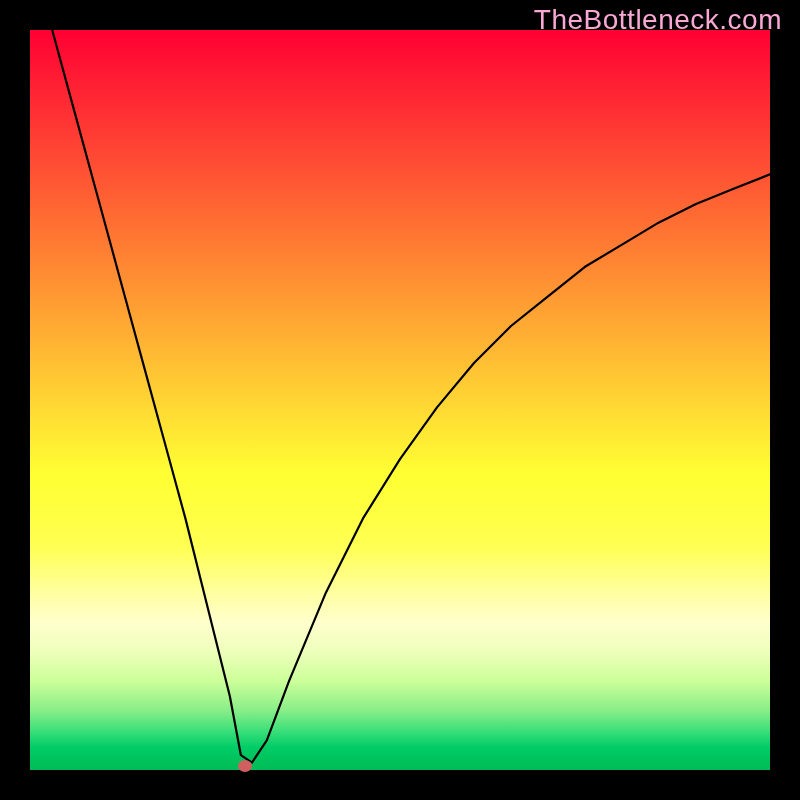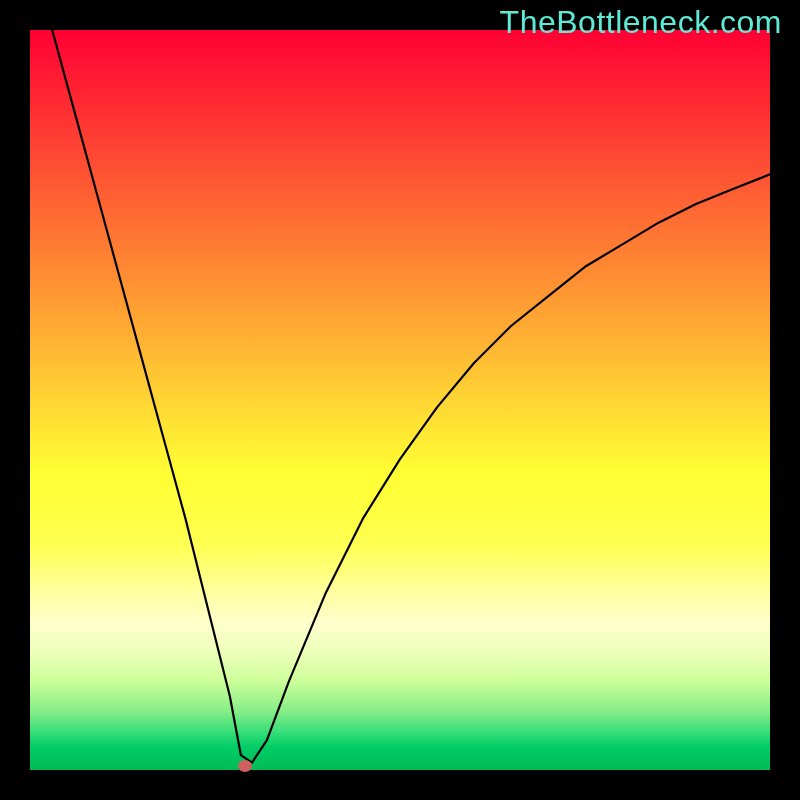--- a/index.html
+++ b/index.html
@@ -7,22 +7,22 @@
     width: 800px;
     height: 800px;
     background: #000;
     position: relative;
     font-family: Arial, Helvetica, sans-serif;
   }
   .watermark {
     position: absolute;
     top: 4px;
     right: 18px;
-    color: #5eead4;
-    font-size: 32px;
+    color: #f9a8d4;
+    font-size: 28px;
     font-weight: 400;
     z-index: 10;
     letter-spacing: 0.5px;
   }
   .plot-area {
     position: absolute;
     left: 30px;
     top: 30px;
     width: 740px;
     height: 740px;

